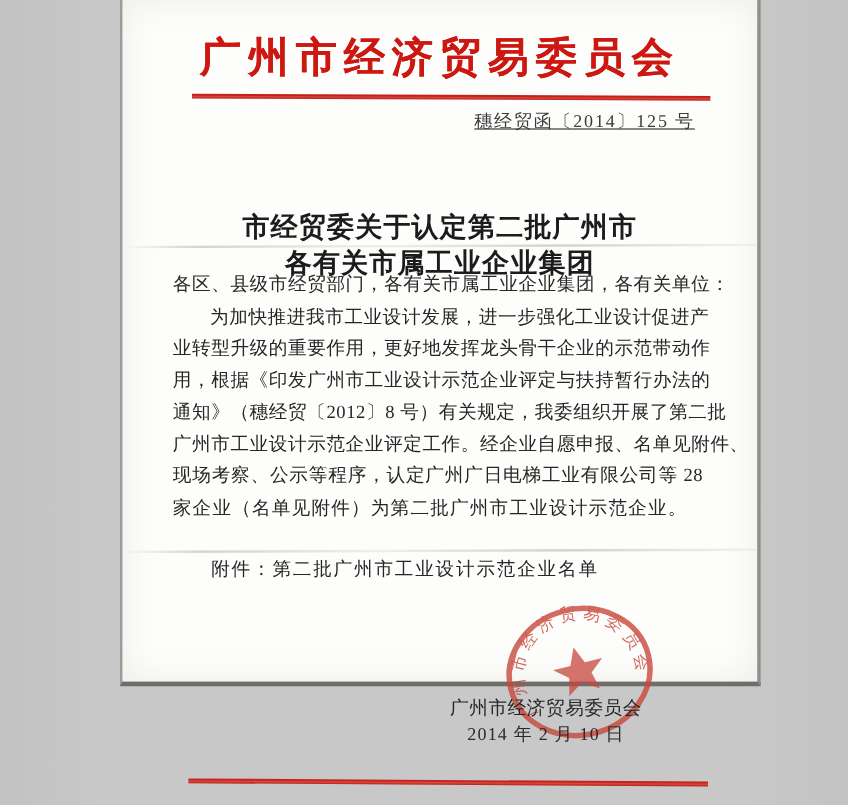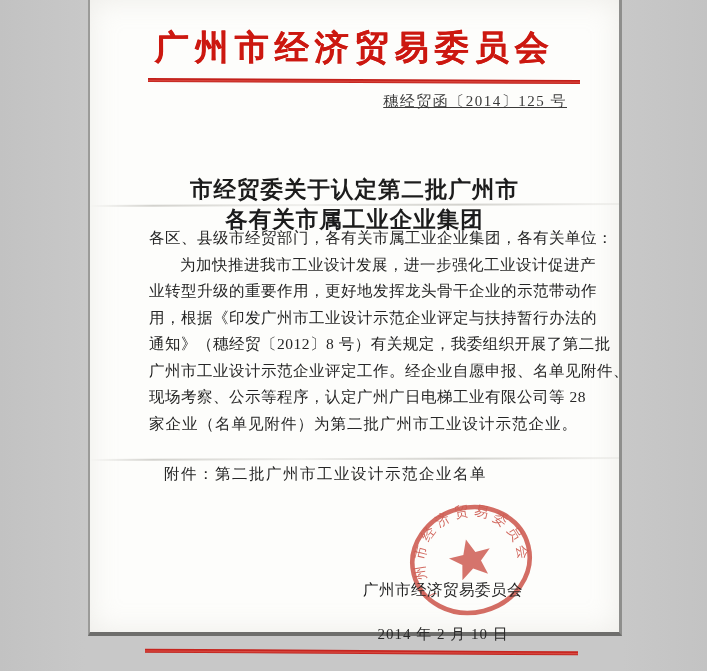--- a/index.html
+++ b/index.html
@@ -8,21 +8,21 @@
     position: relative;
     background: #c6c6c6;
     font-family: "Liberation Serif", "DejaVu Serif", serif;
     overflow: hidden;
   }
   .scan-stage {
     position: absolute; left: 0; top: 0; width: 707px; height: 671px;
     background: linear-gradient(90deg, #c2c2c2 0%, #c8c8c8 12%, #c8c8c8 88%, #c3c3c3 100%);
   }
   .page {
-    position: absolute; left: 88px; top: 0; width: 534px; height: 636px;
+    position: absolute; left: 100px; top: 0; width: 534px; height: 572px;
     background: #fdfdfb;
     border-left: 2px solid #9b9b99;
     border-right: 3px solid #8e8e8c;
     border-bottom: 4px solid #6e6e6c;
     box-shadow: inset 0 0 28px rgba(190,188,180,0.25);
   }
   .org-name {
     position: absolute; top: 25px; left: 0; width: 100%;
     text-align: center;
     font-size: 34px; font-weight: bold;
@@ -48,40 +48,40 @@
     font-size: 22.5px; font-weight: bold; line-height: 30px;
     color: #1c1c1c; letter-spacing: 1px; margin-top: 46px;
   }
   .body-block {
     position: absolute; top: 225px; left: 42px; width: 442px;
     font-size: 15.5px; color: #262626;
   }
   .body-line {
     height: 26.5px; line-height: 26.5px;
     text-align: justify; text-align-last: justify;
-    white-space: nowrap; letter-spacing: 0.5px; margin-left: 17px;
+    white-space: nowrap; letter-spacing: 0.5px;
   }
   .body-line.indent { text-indent: 2em; }
   .body-line.last { text-align-last: left; letter-spacing: 1px; }
   .attachment-line {
     position: absolute; top: 464px; left: 74px;
     font-size: 15.5px; color: #262626; letter-spacing: 1.5px;
     white-space: nowrap;
     font-family: Liberation Mono, monospace;
   }
   .sign-block {
     position: absolute; top: 580px; right: 96px;
     text-align: center;
   }
   .sign-org {
     font-size: 15.5px; color: #242424; letter-spacing: 0.5px;
     white-space: nowrap;
   }
   .sign-date {
-    margin-top: 24px;
+    margin-top: 2px;
     font-size: 15px; color: #2a2a2a; letter-spacing: 1px;
     white-space: nowrap;
   }
   .seal {
     position: absolute; left: 303px; top: 487px; width: 156px; height: 146px;
     opacity: 0.88;
     pointer-events: none;
   }
   .rule-bottom {
     position: absolute; top: 650px; left: 55px; width: 433px; height: 4px;

